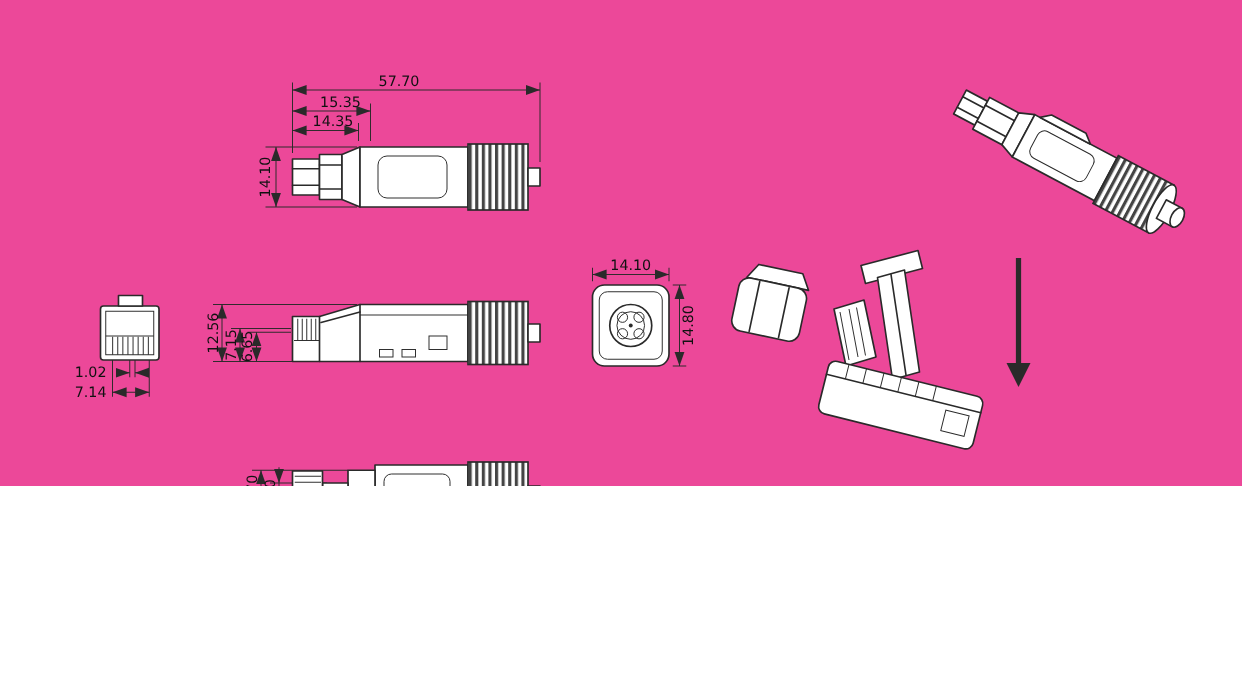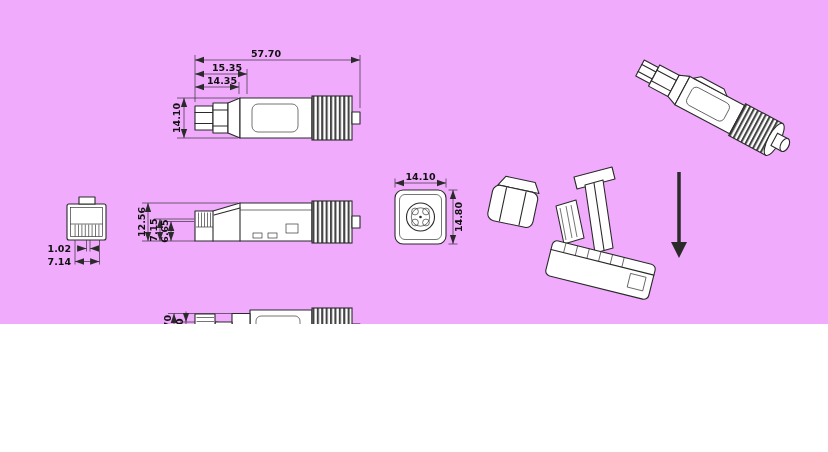--- a/index.html
+++ b/index.html
@@ -1,17 +1,17 @@
 <!DOCTYPE html>
 <html><head>
 <meta charset="utf-8">
 <style>
   html,body{margin:0;padding:0;background:#ffffff;}
-  .stage{position:relative;width:828px;height:324px;background:#f0abfc;overflow:hidden;
-         font-family:"DejaVu Sans", sans-serif;font-weight:bold;}
+  .stage{position:relative;width:828px;height:324px;background:#ec4899;overflow:hidden;
+         font-family:"DejaVu Sans", sans-serif;}
   svg{display:block;}
   .ln{fill:#ffffff;stroke:#2a2a2a;stroke-width:1.1;stroke-linejoin:round;}
   .lnn{fill:none;stroke:#2a2a2a;stroke-width:1.1;stroke-linejoin:round;stroke-linecap:round;}
   .thin{fill:none;stroke:#2a2a2a;stroke-width:0.65;}
   .dim{font-family:"DejaVu Sans", sans-serif;font-size:9.5px;fill:#111111;}
   .dark{fill:#2a2a2a;stroke:none;}
 </style>
 </head>
 <body>
 

